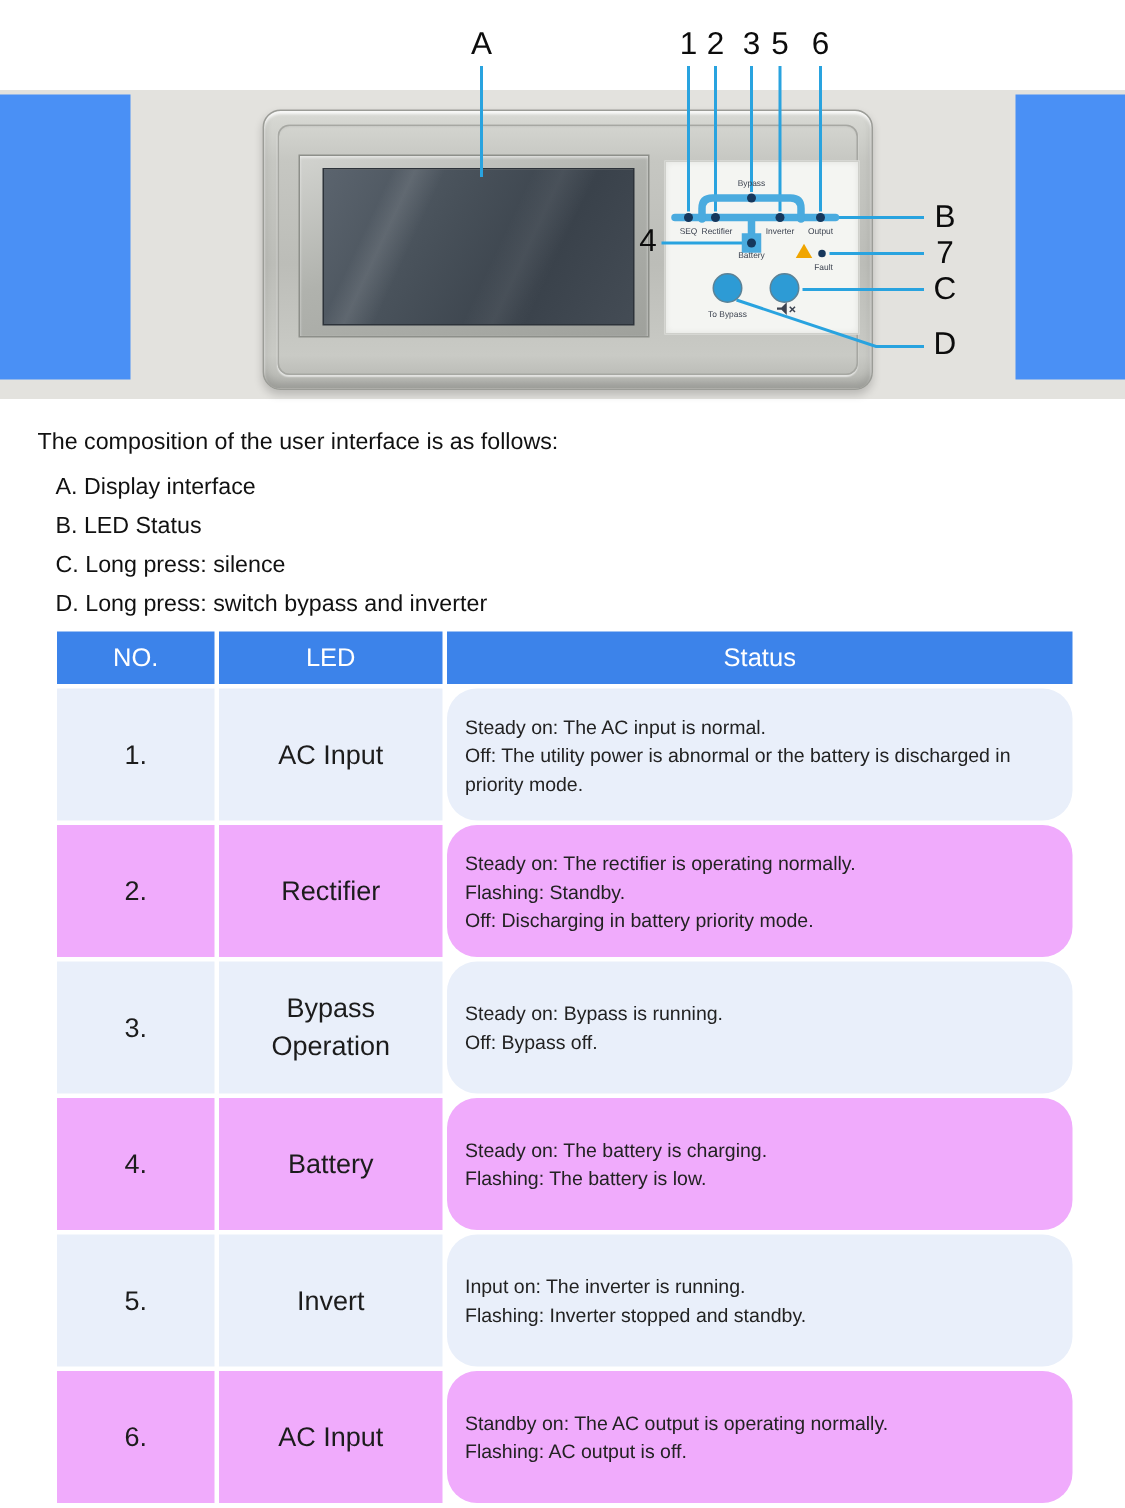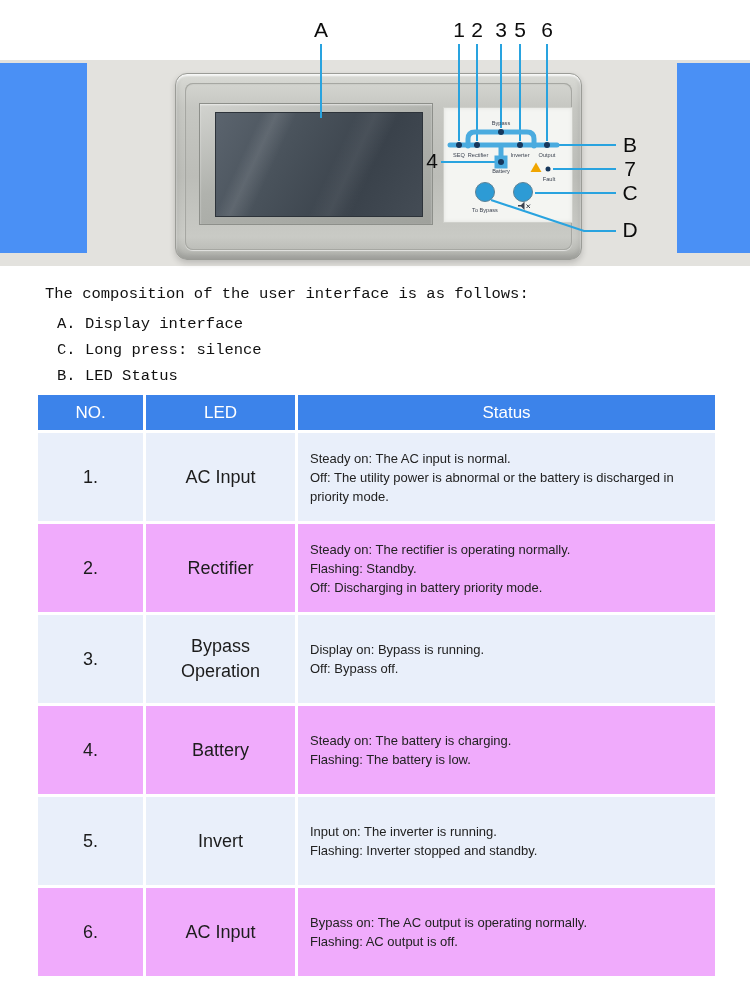--- a/index.html
+++ b/index.html
@@ -57,42 +57,42 @@
     position:absolute; font-size:21px; font-weight:500; color:#0c0c0c;
     text-align:center; line-height:22px;
   }
   .tiny {
     position:absolute; font-size:10px; color:#3c4350; text-align:center;
     line-height:10px; transform:scale(.56); transform-origin:center center;
     white-space:nowrap; font-weight:500;
   }
 
   
-  .intro { padding:14px 0 0 45px;font-family:Liberation Mono, monospace; }
+  .intro { padding:14px 0 0 25px; }
   .intro-title { font-size:15.5px; line-height:21px; margin:0 0 9px 0; color:#111; }
   .intro-item  { font-size:15.5px; line-height:21px; margin:0 0 5px 12px; color:#111; }
 
   
   table.led-table {
     margin:5px 0 0 35px; border-collapse:separate; border-spacing:3px;
     table-layout:fixed; width:683px;
   }
   .led-table col.c1 { width:105px; }
   .led-table col.c2 { width:149px; }
   .led-table col.c3 { width:417px; }
   .led-table th {
     background:#3c83ea; color:#ffffff; font-size:17px; font-weight:400;
     height:33px; 
   }
   .led-table td { height:72px; vertical-align:middle; }
   tr.row-light td { background:#e9effa; }
   tr.row-gray  td { background:#f0abfc; }
   td.cell-no  { text-align:center; font-size:18px; color:#1c1c1c; }
   td.cell-led { text-align:center; font-size:18px; color:#1c1c1c; padding:4px 24px; line-height:25px; }
-  td.cell-status { padding:8px 16px 8px 12px; }
+  td.cell-status { padding:8px 16px 8px 12px;border-radius:20px; }
   .status-line { font-size:13px; line-height:19px; color:#222; }
 </style>
 </head>
 <body>
 
 <div class="page">
 
   <div class="figure">
     <div class="photo-bg"></div>
     <div class="white-top"></div>
@@ -170,22 +170,23 @@
     <span class="tiny" style="left:498px; top:150px; width:44px;">Inverter</span>
     <span class="tiny" style="left:525px; top:150px; width:44px;">Output</span>
     <span class="tiny" style="left:479px; top:166px; width:44px;">Battery</span>
     <span class="tiny" style="left:527px; top:174px; width:44px;">Fault</span>
     <span class="tiny" style="left:455px; top:205px; width:60px;">To Bypass</span>
   </div>
 
   <div class="intro">
     <p class="intro-title">The composition of the user interface is as follows:</p>
     <p class="intro-item">A. Display interface</p>
+    <p class="intro-item">B. LED Status</p>
     <p class="intro-item">C. Long press: silence</p>
-    <p class="intro-item">B. LED Status</p>
+    <p class="intro-item">D. Long press: switch bypass and inverter</p>
   </div>
 
   <table class="led-table">
     <colgroup>
         <col class="c1">
         <col class="c2">
         <col class="c3">
       </colgroup>
     <thead>
       <tr>
@@ -209,21 +210,21 @@
       <td class="cell-status">
             <div class="status-line">Steady on: The rectifier is operating normally.</div>
             <div class="status-line">Flashing: Standby.</div>
             <div class="status-line">Off: Discharging in battery priority mode.</div>
           </td>
     </tr>
         <tr class="row-light">
       <td class="cell-no">3.</td>
       <td class="cell-led">Bypass Operation</td>
       <td class="cell-status">
-            <div class="status-line">Display on: Bypass is running.</div>
+            <div class="status-line">Steady on: Bypass is running.</div>
             <div class="status-line">Off: Bypass off.</div>
           </td>
     </tr>
         <tr class="row-gray">
       <td class="cell-no">4.</td>
       <td class="cell-led">Battery</td>
       <td class="cell-status">
             <div class="status-line">Steady on: The battery is charging.</div>
             <div class="status-line">Flashing: The battery is low.</div>
           </td>
@@ -233,20 +234,20 @@
       <td class="cell-led">Invert</td>
       <td class="cell-status">
             <div class="status-line">Input on: The inverter is running.</div>
             <div class="status-line">Flashing: Inverter stopped and standby.</div>
           </td>
     </tr>
         <tr class="row-gray">
       <td class="cell-no">6.</td>
       <td class="cell-led">AC Input</td>
       <td class="cell-status">
-            <div class="status-line">Bypass on: The AC output is operating normally.</div>
+            <div class="status-line">Standby on: The AC output is operating normally.</div>
             <div class="status-line">Flashing: AC output is off.</div>
           </td>
     </tr>
       </tbody>
   </table>
 
 </div>
 
 </body></html>

